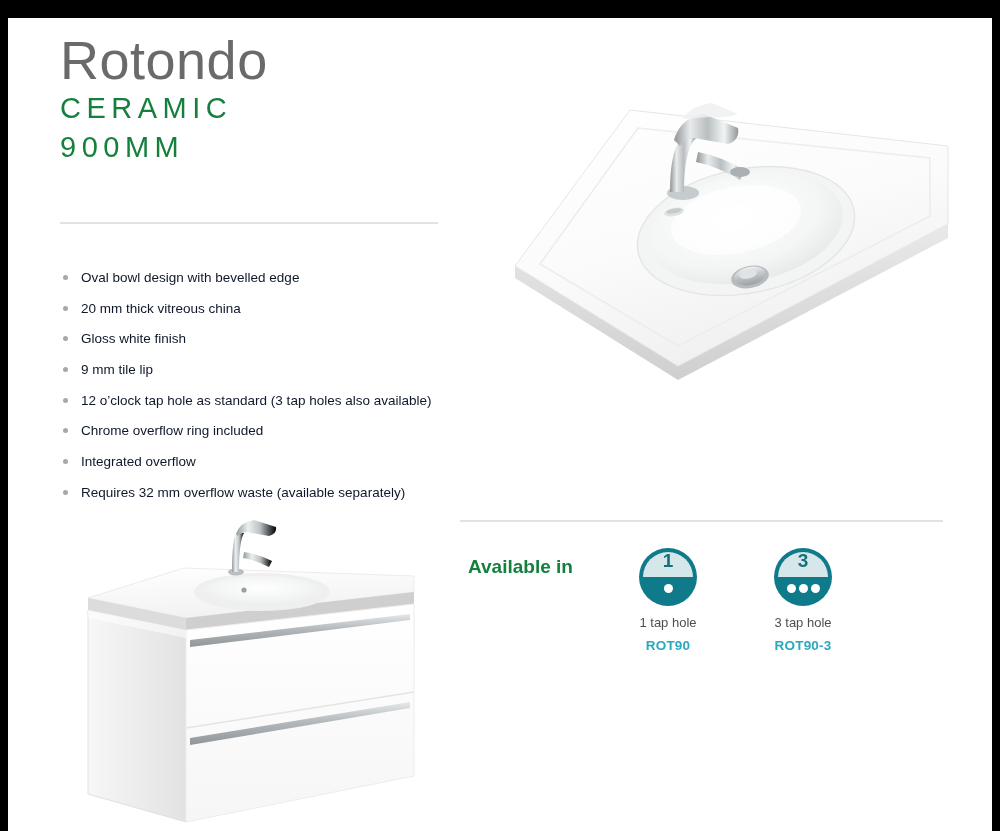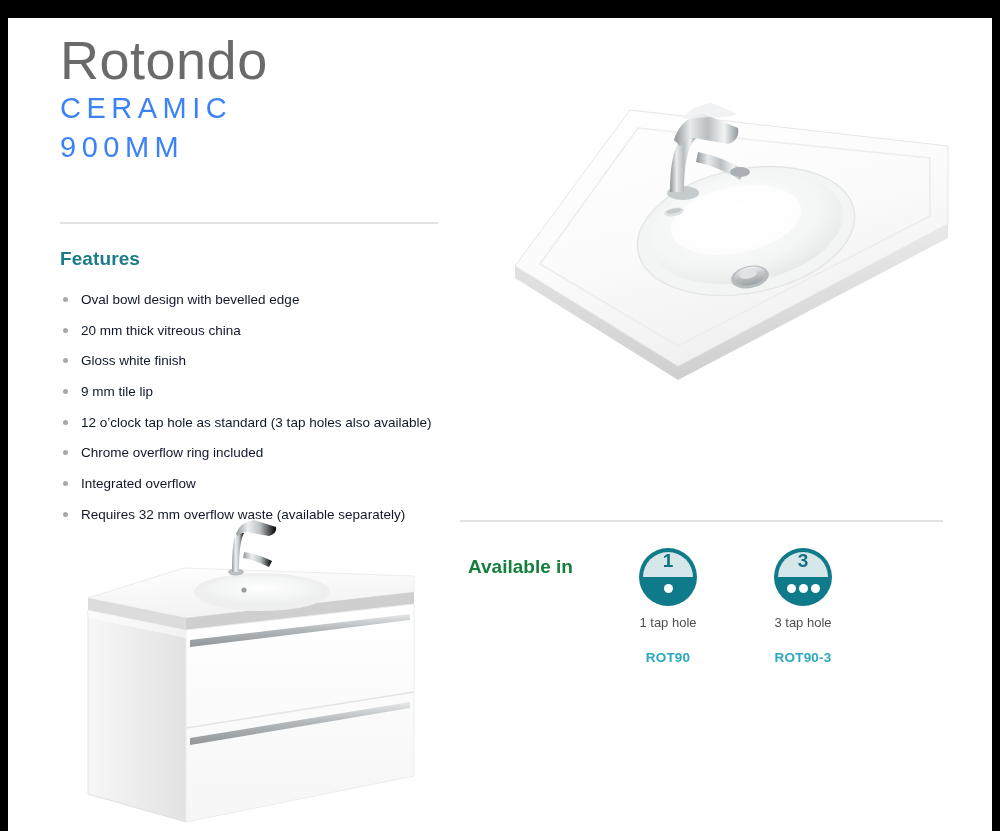--- a/index.html
+++ b/index.html
@@ -35,21 +35,21 @@
     font-weight: 300;
     color: #6a6a6a;
     letter-spacing: 0.5px;
     line-height: 1.06;
     margin: 0;
     white-space: nowrap;
   }
   .subtitle-line {
     font-size: 29px;
     font-weight: 300;
-    color: #3b82f6;
+    color: #15803d;
     letter-spacing: 5.5px;
     line-height: 1.33;
     margin: 0;
     white-space: nowrap;
   }
   .rule {
     position: absolute;
     background: #e2e2e2;
     height: 2px;
   }
@@ -191,21 +191,21 @@
     height: 9px;
     border-radius: 50%;
     background: #ffffff;
   }
   .variant-caption {
     margin-top: 9px;
     font-size: 13px;
     color: #4f4f4f;
   }
   .variant-sku {
-    margin-top: 20px;
+    margin-top: 8px;
     font-size: 13.5px;
     font-weight: bold;
     color: #2ba8bd;
     letter-spacing: 0.2px;
   }
 
   
   .product-image { position: absolute; }
   .basin-top-image {
     left: 470px;
@@ -227,21 +227,20 @@
 <div class="page">
 
   <div class="title-block">
     <h1 class="product-title">Rotondo</h1>
     <p class="subtitle-line">CERAMIC</p>
     <p class="subtitle-line">900MM</p>
   </div>
   <div class="rule rule-title"></div>
 
   <div class="features">
-    <h2 class="section-heading">Features</h2>
     <ul class="feature-list">
       <li class="feature-item">
         <span class="bullet"></span>
         <span>Oval bowl design with bevelled edge</span>
       </li>
       <li class="feature-item">
         <span class="bullet"></span>
         <span>20 mm thick vitreous china</span>
       </li>
       <li class="feature-item">

